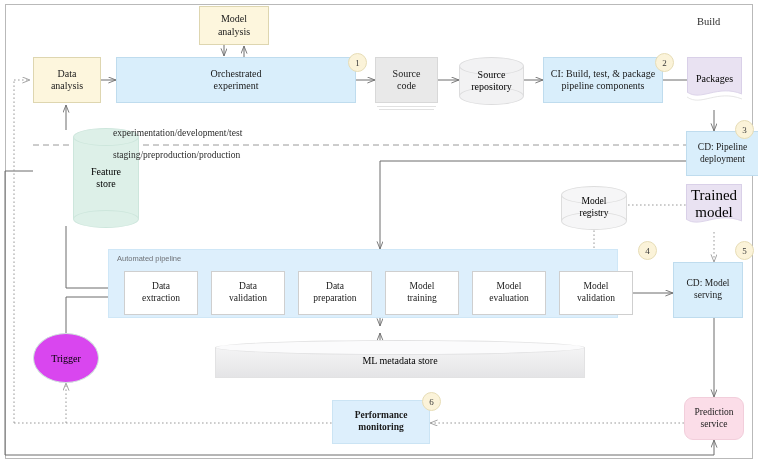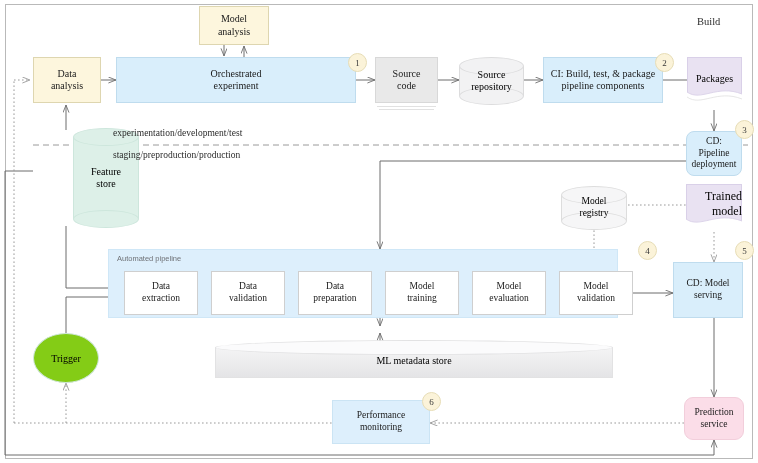--- a/index.html
+++ b/index.html
@@ -7,21 +7,21 @@
   #canvas{position:relative;width:758px;height:463px;background:#fff;overflow:hidden;}
 
   .frame{position:absolute;left:5px;top:4px;width:748px;height:455px;border:1px solid #b9b9b9;box-sizing:border-box;}
 
   .node{position:absolute;box-sizing:border-box;display:flex;align-items:center;justify-content:center;text-align:center;color:#1a1a1a;line-height:1.22;}
   .node span{display:block;padding:0 3px;}
 
   .box{border:1px solid #cfcfcf;}
   .yellow{background:#fdf6dd;border:1px solid #ded6b0;}
   .blue{background:#d9eefb;border:1px solid #bfdcee;}
-  .bluelite{background:#ddeffc;border:1px solid #cbe4f4;}
+  .bluelite{background:#ddeffc;border:1px solid #cbe4f4;font-weight:bold;}
   .gray{background:#e9e9e9;border:1px solid #d8d8d8;}
   .pink{background:#fbdde8;border:1px solid #f2cedb;}
 
   
   .pipeline-wrap{position:absolute;background:#ddeffc;border:1px solid #cfe7f7;box-sizing:border-box;}
   .pipeline-label{position:absolute;font-size:7.5px;color:#6f7277;font-family:"Liberation Sans",sans-serif;}
 
   
   .cyl{position:absolute;}
   .cyl .body{position:absolute;left:0;right:0;top:9px;bottom:9px;background:var(--c);border-left:1px solid var(--b);border-right:1px solid var(--b);}
@@ -35,21 +35,21 @@
   .flatcyl .cap{position:absolute;left:0;right:0;top:0;height:15px;background:#fbfbfc;border:1px solid #e2e2e3;border-radius:50%;box-sizing:border-box;}
   .flatcyl .lbl{position:absolute;left:0;right:0;top:52%;transform:translateY(-50%);text-align:center;z-index:3;}
 
   
   .doc{position:absolute;}
   .doc .sheet{position:absolute;left:0;top:0;right:0;bottom:10px;background:#e9e2f2;border:1px solid #d9d0e8;border-bottom:none;box-sizing:border-box;}
   .doc .wave{position:absolute;left:0;right:0;bottom:0;height:16px;}
   .doc .lbl{position:absolute;left:0;right:0;top:42%;transform:translateY(-50%);text-align:center;z-index:4;}
 
   
-  .ellipse{position:absolute;background:#84cc16;border:1px solid #cfe6dc;border-radius:50%;display:flex;align-items:center;justify-content:center;box-sizing:border-box;}
+  .ellipse{position:absolute;background:#d946ef;border:1px solid #cfe6dc;border-radius:50%;display:flex;align-items:center;justify-content:center;box-sizing:border-box;}
 
   
   .stack-line{position:absolute;background:#e1e1e1;height:1px;}
 
   .badge{position:absolute;width:17px;height:17px;border-radius:50%;background:#fbf3d9;border:1px solid #e7ddb6;color:#3a3a3a;font-size:9px;display:flex;align-items:center;justify-content:center;font-family:"Liberation Serif",serif;z-index:9;}
 
   .envlabel{position:absolute;font-size:9.5px;color:#2b2b2b;white-space:nowrap;}
 
   .mlops{position:absolute;font-size:10.5px;color:#2b2b2b;}
 
@@ -181,21 +181,21 @@
   <div class="doc" style="left:687px;top:57px;width:55px;height:49px;">
     <div class="sheet"></div>
     <svg class="wave" viewBox="0 0 55 16" preserveAspectRatio="none">
       <path d="M0,2 C14,12 30,-6 55,4 L55,16 L0,16 Z" fill="#ffffff"></path>
       <path d="M0,2 C14,12 30,-6 55,4" fill="none" stroke="#d9d0e8" stroke-width="0.9"></path>
       <path d="M0,7 C14,17 30,-1 55,9" fill="none" stroke="#e0e0e0" stroke-width="0.8"></path>
     </svg>
     <div class="lbl" style="font-size:10px;">Packages</div>
   </div>
 
-  <div class="node blue" style="left:686px;top:131px;width:56px;height:45px;font-size:9.5px;border-radius:8px;">
+  <div class="node blue" style="left:686px;top:131px;width:73px;height:45px;font-size:9.5px;">
     <span style="white-space:pre-line;">CD: Pipeline
 deployment</span>
   </div>
   <div class="badge" style="left:735px;top:120px;">3</div>
 
   <div class="cyl" style="left:33px;top:128px;width:66px;height:100px;margin-left:40px;--c:#ddf0e8;--b:#cde6dc;">
     <div class="body"></div>
     <div class="bot"></div>
     <div class="top"></div>
     <div class="lbl" style="font-size:10px;white-space:pre-line;">Feature
@@ -214,21 +214,21 @@
     <div class="lbl" style="font-size:9.5px;white-space:pre-line;">Model
 registry</div>
   </div>
 
   <div class="doc" style="left:686px;top:184px;width:56px;height:48px;">
     <div class="sheet"></div>
     <svg class="wave" viewBox="0 0 56 16" preserveAspectRatio="none">
       <path d="M0,3 C14,13 30,-5 56,5 L56,16 L0,16 Z" fill="#ffffff"></path>
       <path d="M0,3 C14,13 30,-5 56,5" fill="none" stroke="#d9d0e8" stroke-width="0.9"></path>
     </svg>
-    <div class="lbl" style="font-size:12px;white-space:pre-line;text-align:right;">Trained
+    <div class="lbl" style="font-size:15px;white-space:pre-line;">Trained
 model</div>
   </div>
 
   <div class="pipeline-wrap" style="left:108px;top:249px;width:510px;height:69px;"></div>
   <div class="pipeline-label" style="left:117px;top:254px;">Automated pipeline</div>
   <div class="badge" style="left:638px;top:241px;">4</div>
 
   <div class="node box" style="left:124px;top:271px;width:74px;height:44px;background:#fff;font-size:9.5px;">
     <span style="white-space:pre-line;">Data
 extraction</span>
@@ -253,21 +253,21 @@
     <span style="white-space:pre-line;">Model
 validation</span>
   </div>
 
   <div class="node blue" style="left:673px;top:262px;width:70px;height:56px;font-size:9.5px;">
     <span style="white-space:pre-line;">CD: Model
 serving</span>
   </div>
   <div class="badge" style="left:735px;top:241px;">5</div>
 
-  <div class="flatcyl" style="left:215px;top:340px;width:398px;height:38px;font-family:Liberation Serif, serif;">
+  <div class="flatcyl" style="left:215px;top:340px;width:370px;height:38px;font-family:Liberation Serif, serif;">
     <div class="body"></div>
     <div class="cap"></div>
     <div class="lbl" style="font-size:10px;">ML metadata store</div>
   </div>
 
   <div class="ellipse" style="left:33px;top:333px;width:66px;height:50px;font-size:10px;">
     <span>Trigger</span>
   </div>
 
   <div class="node bluelite" style="left:332px;top:400px;width:98px;height:44px;font-size:9.5px;">

